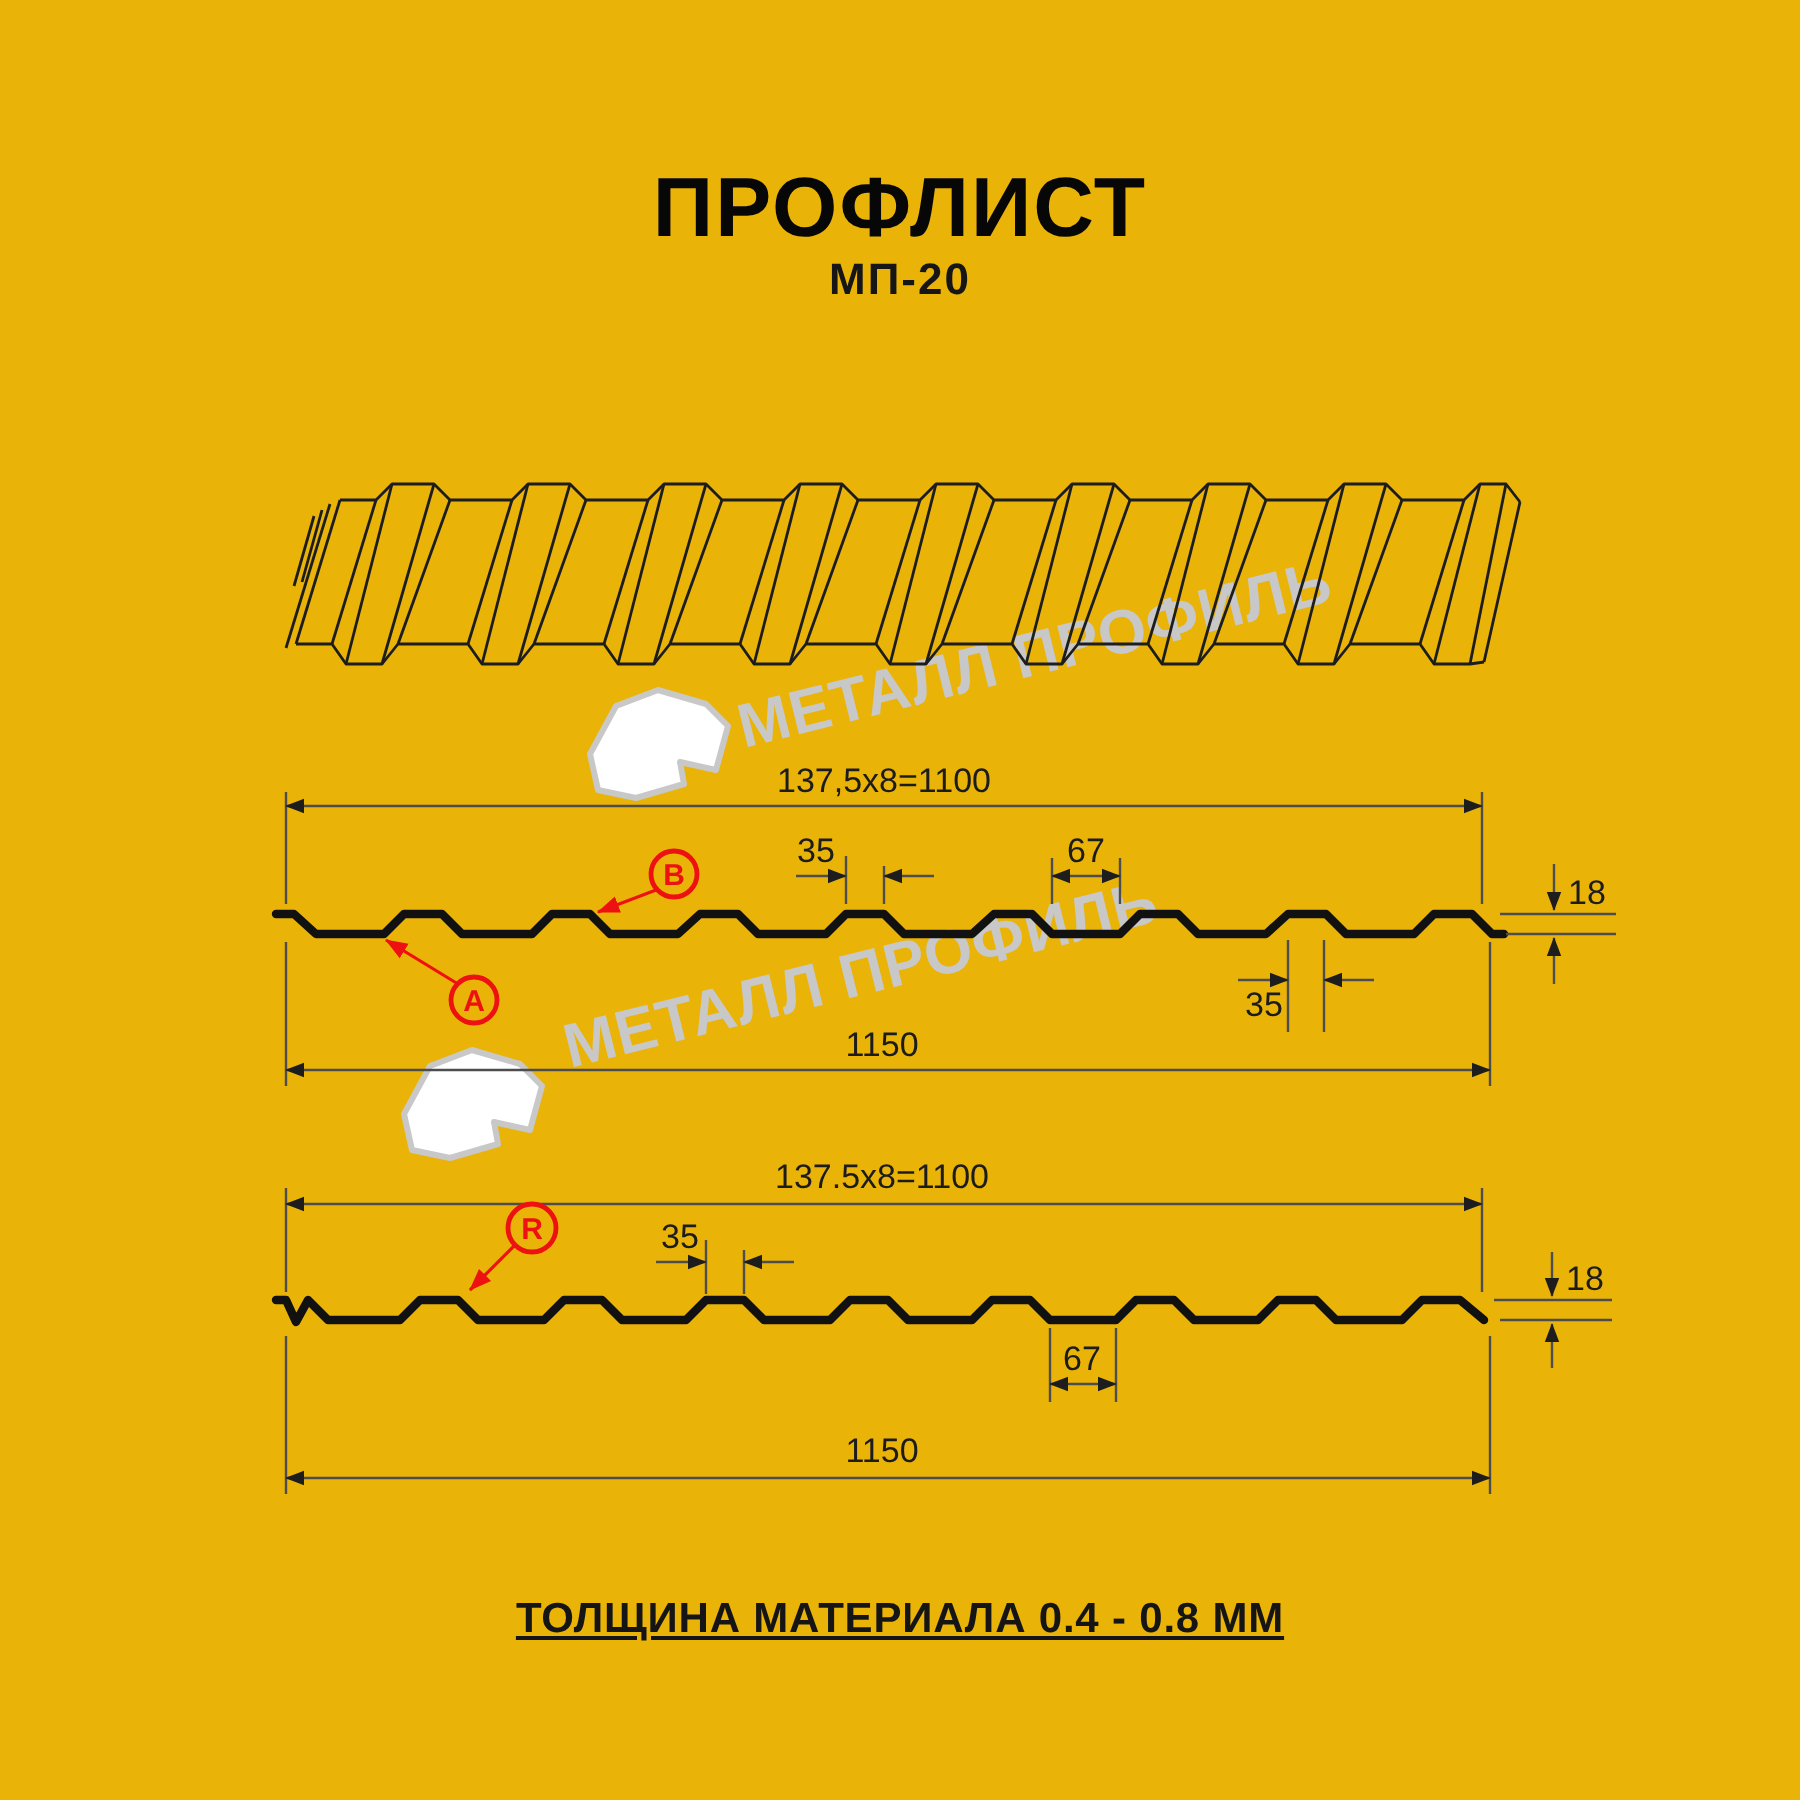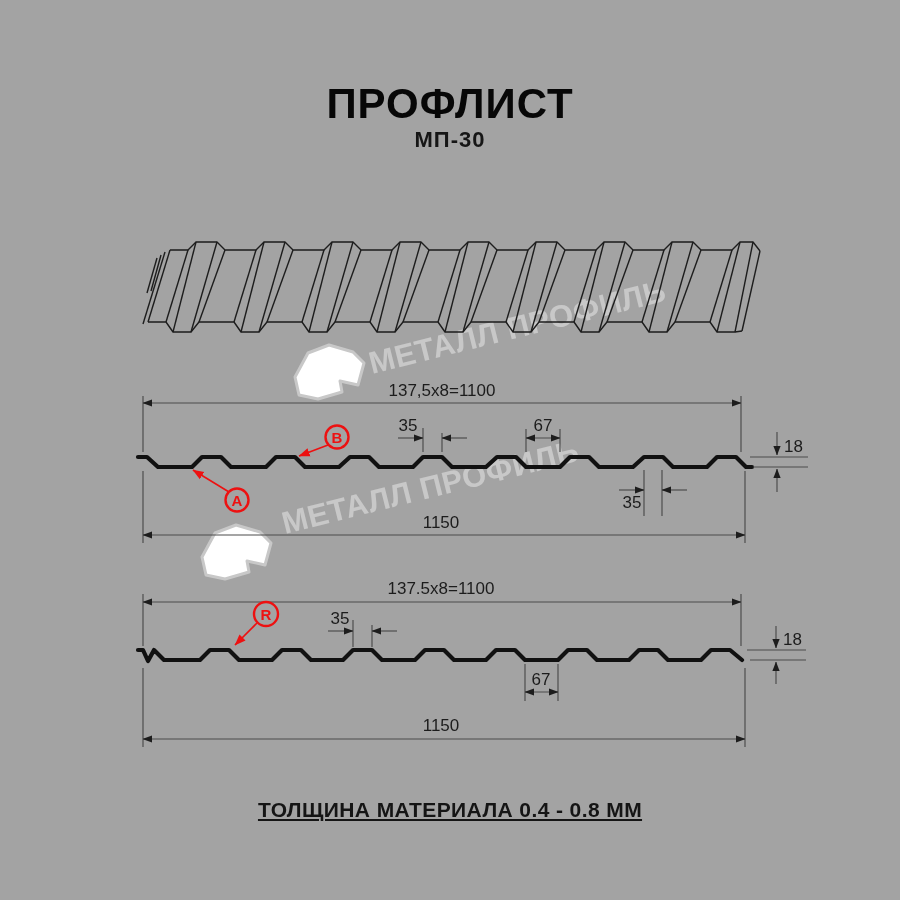--- a/index.html
+++ b/index.html
@@ -1,16 +1,16 @@
 <!DOCTYPE html>
 <html><head>
 <meta charset="utf-8">
 <style>
   html,body{margin:0;padding:0;background:#ffffff;}
-  .page{position:relative;width:900px;height:900px;background:#a3a3a3;overflow:hidden;
+  .page{position:relative;width:900px;height:900px;background:#eab308;overflow:hidden;
         font-family:"Liberation Sans",sans-serif;}
   .title{position:absolute;top:80px;left:0;right:0;text-align:center;
          font-size:42px;font-weight:900;letter-spacing:1px;color:#070707;}
   .subtitle{position:absolute;top:127px;left:0;right:0;text-align:center;
          font-size:22px;font-weight:600;letter-spacing:1px;color:#161616;}
   .caption{position:absolute;top:798px;left:0;right:0;text-align:center;
          font-size:21px;font-weight:700;letter-spacing:0.4px;color:#151515;text-decoration:underline;}
   svg.stage{position:absolute;left:0;top:0;width:900px;height:900px;}
   .wm{font-family:"Liberation Sans",sans-serif;font-weight:bold;font-size:31px;
       fill:#c8c8c8;letter-spacing:0.5px;}
@@ -24,21 +24,21 @@
   .redcirc{fill:none;stroke:#ed1111;stroke-width:2.4;}
   .redtxt{font-family:"Liberation Sans",sans-serif;font-size:15px;font-weight:bold;
           fill:#ed1111;text-anchor:middle;}
 </style>
 </head>
 <body>
 
 <div class="page">
 
   <div class="title">ПРОФЛИСТ</div>
-  <div class="subtitle">МП-30</div>
+  <div class="subtitle">МП-20</div>
 
   <svg class="stage" viewBox="0 0 900 900">
     <defs>
       <marker id="mA" viewBox="0 0 10 10" refX="9.5" refY="5" markerWidth="8" markerHeight="8" orient="auto-start-reverse">
           <path d="M0,1.2 L10,5 L0,8.8 Z" fill="#1d1d1d"></path>
         </marker>
       <marker id="mR" viewBox="0 0 10 10" refX="9.5" refY="5" markerWidth="7" markerHeight="7" orient="auto-start-reverse">
           <path d="M0,1.2 L10,5 L0,8.8 Z" fill="#ed1111"></path>
         </marker>
     </defs>

